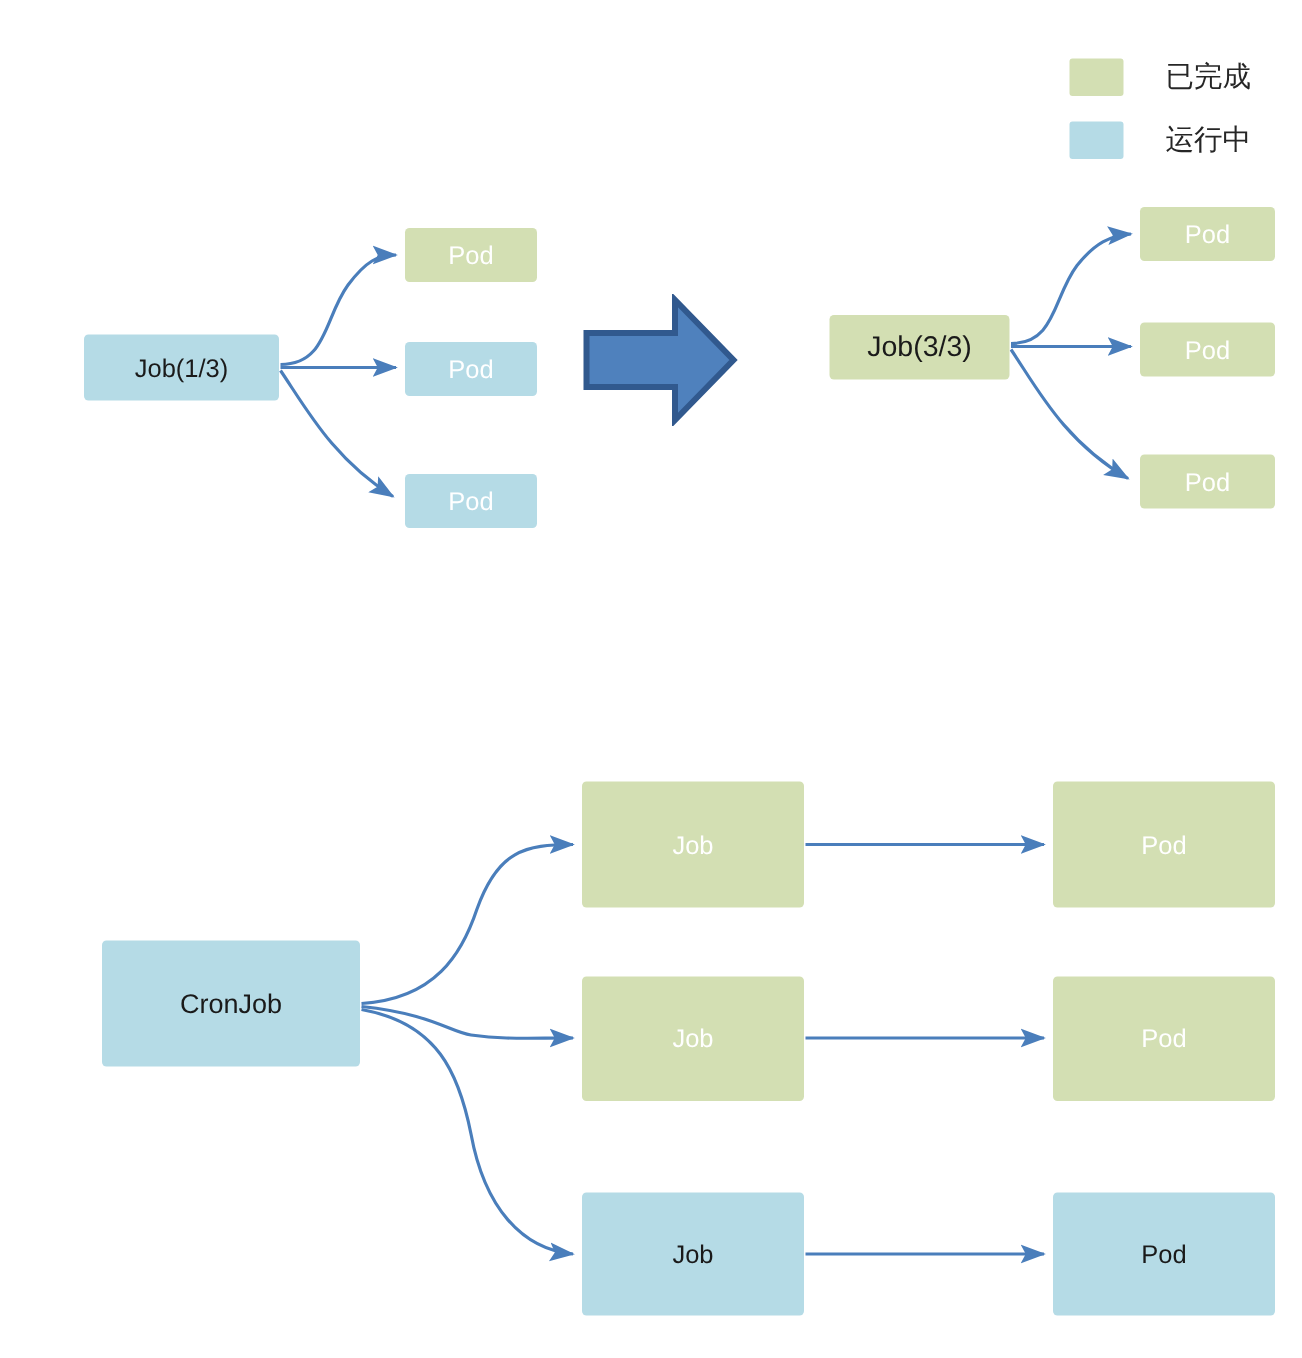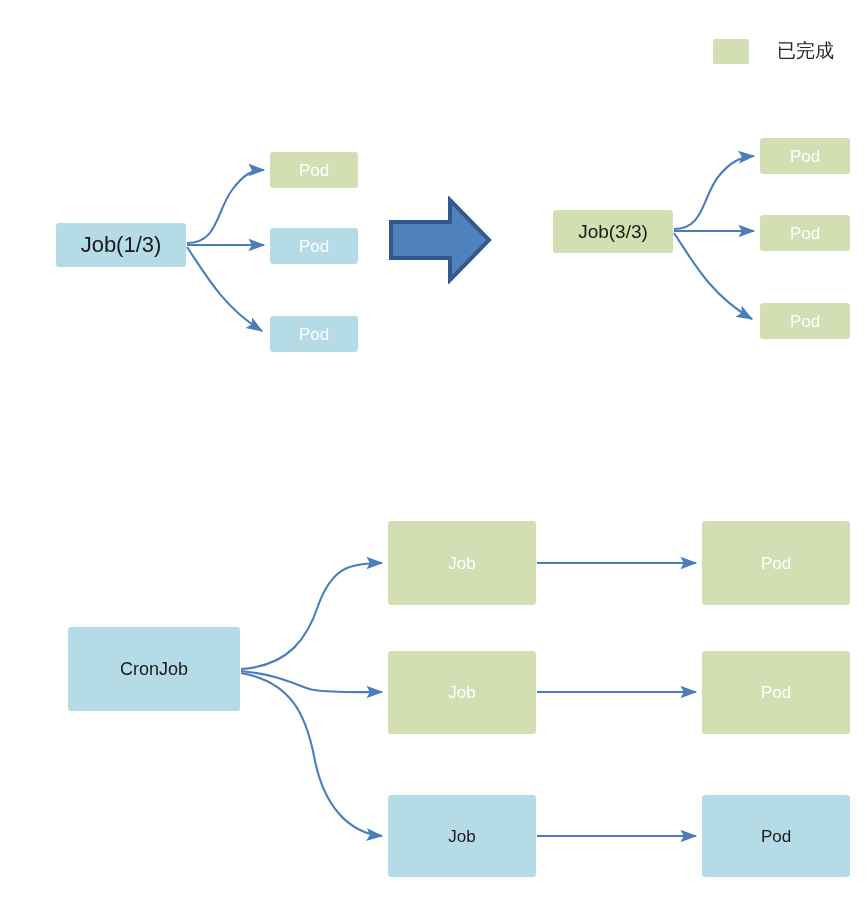--- a/index.html
+++ b/index.html
@@ -60,21 +60,21 @@
     flex: 0 0 auto;
   }
   .legend-label {
     margin-left: 28px;
     font-size: 19px;
     color: #262626;
     white-space: nowrap;
   }
 
   
-  #job13      { left: 16px;  top: 223px; width: 130px; height: 44px;  font-size: 22px; }
+  #job13      { left: 16px;  top: 223px; width: 130px; height: 44px;  font-size: 17px; }
   #tl-pod-1   { left: 230px; top: 152px; width: 88px;  height: 36px;  font-size: 17px; }
   #tl-pod-2   { left: 230px; top: 228px; width: 88px;  height: 36px;  font-size: 17px; }
   #tl-pod-3   { left: 230px; top: 316px; width: 88px;  height: 36px;  font-size: 17px; }
 
   
   #job33      { left: 513px; top: 210px; width: 120px; height: 43px;  font-size: 19px; }
   #tr-pod-1   { left: 720px; top: 138px; width: 90px;  height: 36px;  font-size: 17px; }
   #tr-pod-2   { left: 720px; top: 215px; width: 90px;  height: 36px;  font-size: 17px; }
   #tr-pod-3   { left: 720px; top: 303px; width: 90px;  height: 36px;  font-size: 17px; }
 
@@ -120,20 +120,24 @@
       <path d="M497,692 L656,692"></path>
       <path d="M497,836 L656,836"></path>
     </g>
   </svg>
 
   <div id="legend">
     <div class="legend-row">
       <span class="legend-swatch fill-green"></span>
       <span class="legend-label">已完成</span>
     </div>
+    <div class="legend-row">
+      <span class="legend-swatch fill-blue"></span>
+      <span class="legend-label">运行中</span>
+    </div>
   </div>
 
   <div class="node fill-blue text-dark" id="job13">Job(1/3)</div>
 
   <div class="node fill-green text-white" id="tl-pod-1">Pod</div>
   <div class="node fill-blue text-white" id="tl-pod-2">Pod</div>
   <div class="node fill-blue text-white" id="tl-pod-3">Pod</div>
 
   <svg id="big-arrow" viewBox="0 0 104 88" xmlns="http://www.w3.org/2000/svg">
     <path d="M3,26 L62,26 L62,4 L101,44 L62,84 L62,62 L3,62 Z" fill="#4f81bd" stroke="#31598e" stroke-width="4" stroke-linejoin="miter"></path>

